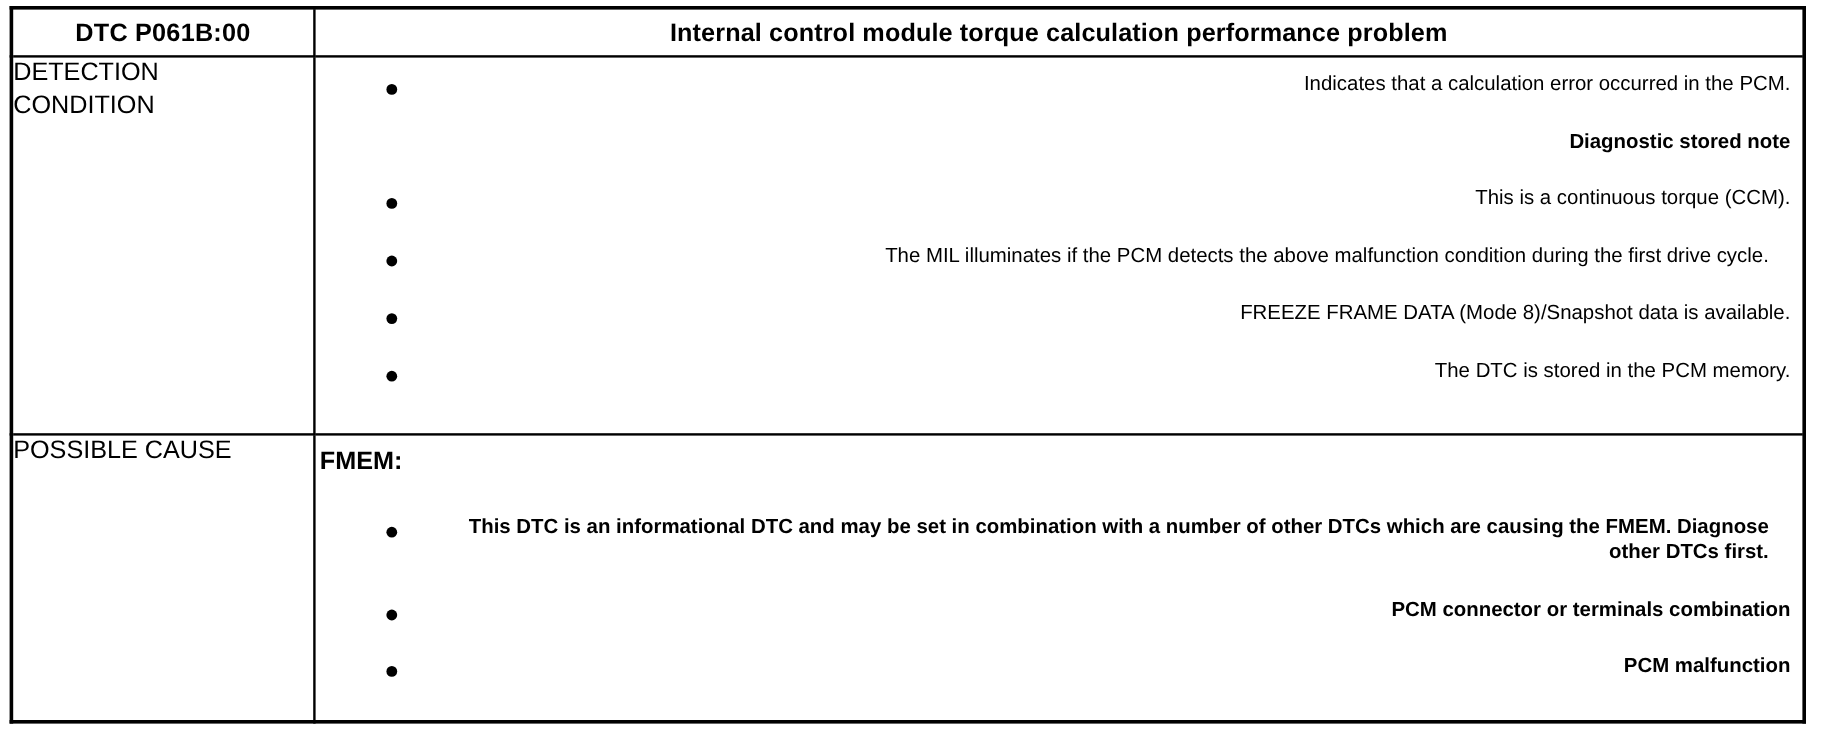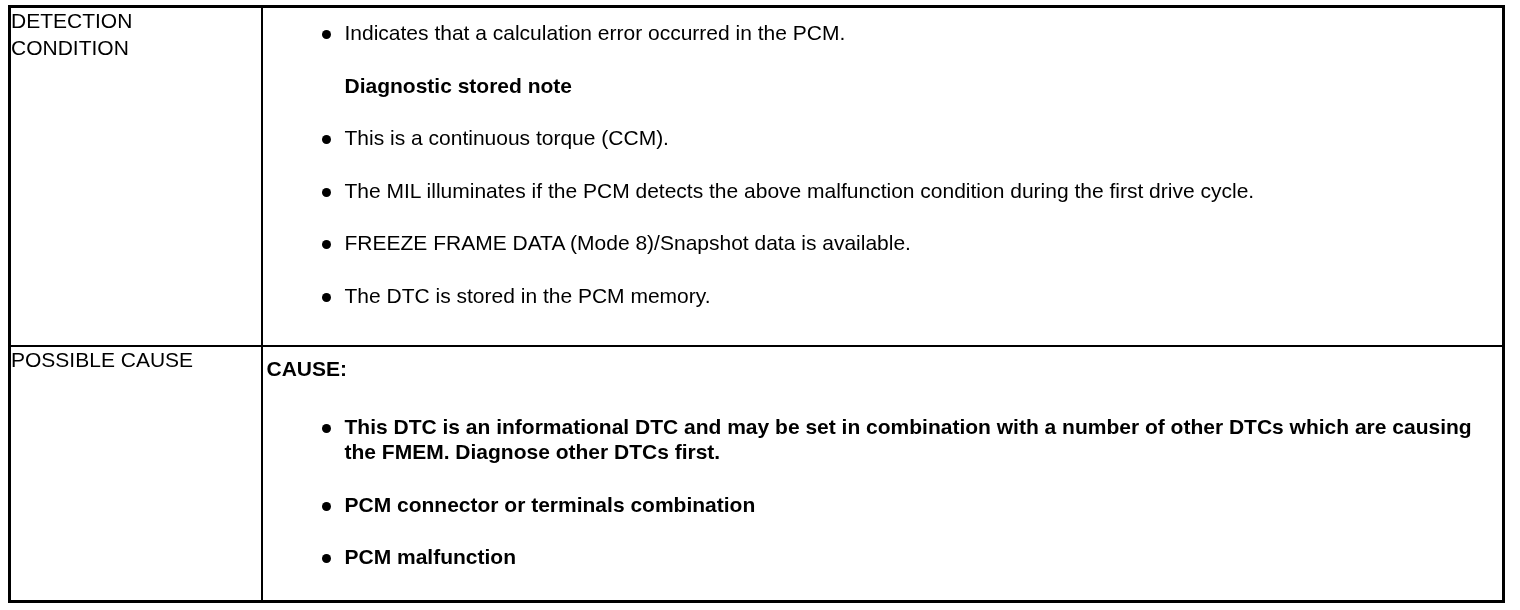--- a/index.html
+++ b/index.html
@@ -89,24 +89,25 @@
     padding-left: 0px;
   }
 
   ul.bullets {
     list-style: none;
     margin: 0;
     padding: 0;
   }
   ul.bullets > li {
     position: relative;
-    font-size: 21px;
+    font-size: 17px;
     line-height: 1.22;
     padding-left: 78px;
     margin: 0 0 27px 0;
+    text-align: right;
   }
   ul.bullets > li:last-child { margin-bottom: 0; }
 
   ul.bullets > li.has-bullet::before {
     content: "";
     position: absolute;
     left: 55px;
     top: 10px;
     width: 9px;
     height: 9px;
@@ -128,20 +129,24 @@
 
 <div class="page">
 
   <table class="dtc-table">
     <colgroup>
       <col class="col-label">
       <col>
     </colgroup>
     <tbody>
 
+      <tr class="header-row">
+        <td class="hdr-code">DTC P061B:00</td>
+        <td class="hdr-title">Internal control module torque calculation performance problem</td>
+      </tr>
 
       <tr>
         <td class="row-label">
           <span class="lbl-line">DETECTION</span>
           <span class="lbl-line">CONDITION</span>
         </td>
         <td class="content-cell">
           <div class="content-inner">
             <ul class="bullets detection-list">
               <li class="has-bullet">Indicates that a calculation error occurred in the PCM.</li>
@@ -154,21 +159,21 @@
           </div>
         </td>
       </tr>
 
       <tr>
         <td class="row-label">
           <span class="lbl-line">POSSIBLE CAUSE</span>
         </td>
         <td class="content-cell">
           <div class="content-inner" style="padding-top:10px;">
-            <div class="note-head">CAUSE:</div>
+            <div class="note-head">FMEM:</div>
             <ul class="bullets cause-list" style="margin-top:32px;font-weight:bold;">
               <li class="has-bullet wrap">This DTC is an informational DTC and may be set in combination with a number of other DTCs which are causing the FMEM. Diagnose other DTCs first.</li>
               <li class="has-bullet">PCM connector or terminals combination</li>
               <li class="has-bullet">PCM malfunction</li>
             </ul>
           </div>
         </td>
       </tr>
 
     </tbody>

